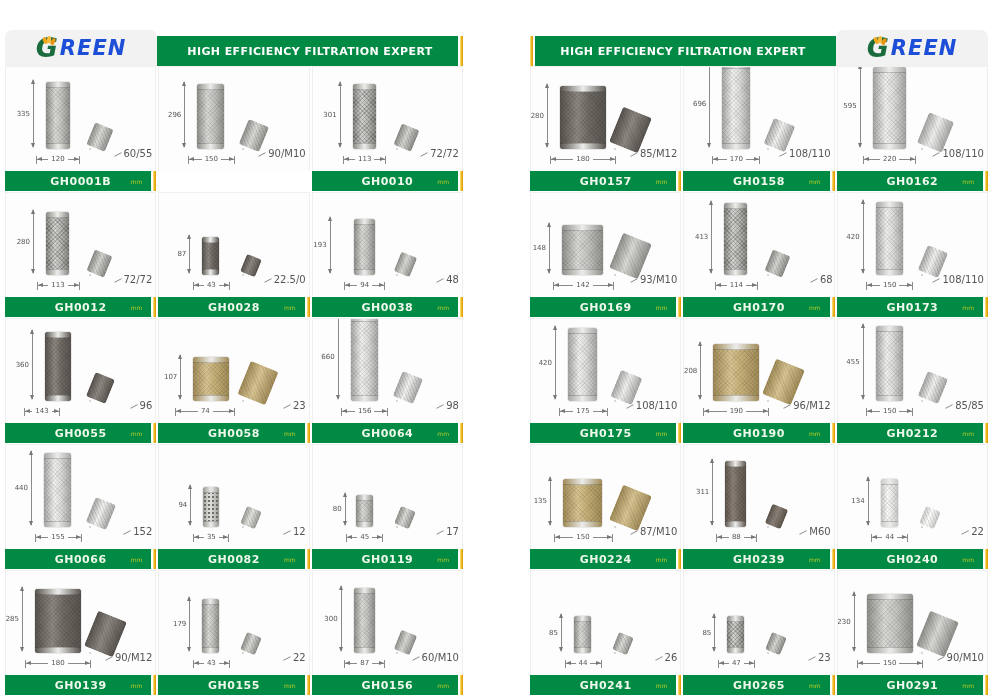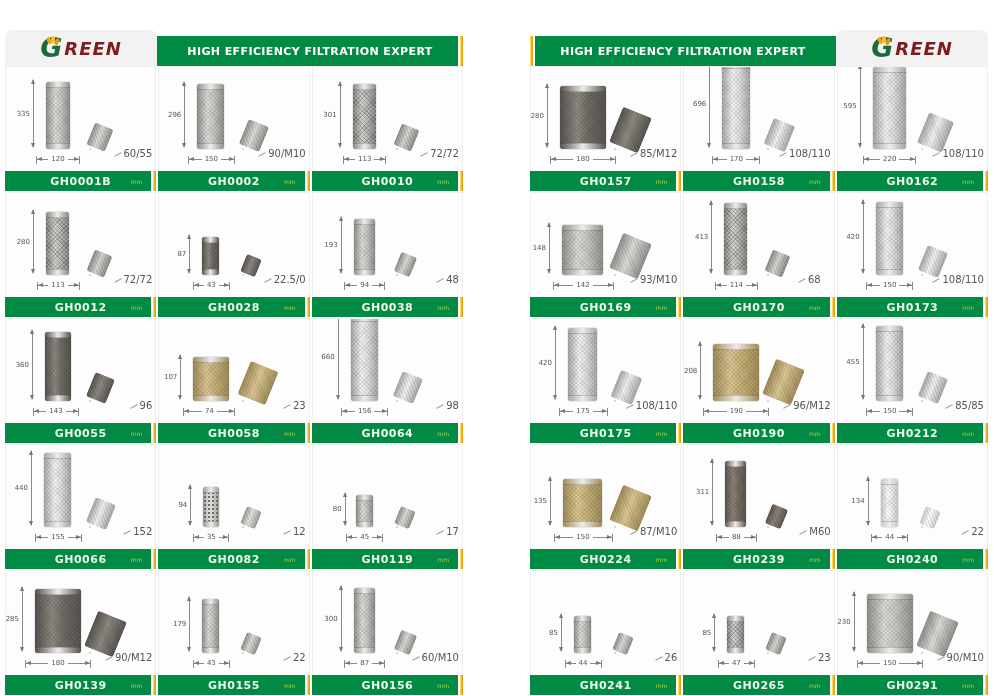--- a/index.html
+++ b/index.html
@@ -13,21 +13,21 @@
   .hdr { display:flex; height:36px; }
   .logo-cell { width:152px; background:#f2f2f2; border-radius:7px 7px 0 0;
                display:flex; align-items:center; justify-content:center; gap:2px; }
   .logo-g { position:relative; display:inline-block; color:#1a6b3e;
             font-size:27px; font-weight:bold; font-style:italic; line-height:24px; }
   .leaf { position:absolute; width:4px; height:7px; background:#f2a71b;
           border-radius:60% 60% 0 60%; }
   .l1 { top:1px; left:7px; transform:rotate(-18deg); }
   .l2 { top:0; left:11px; transform:rotate(8deg); background:#f6bc3a; }
   .l3 { top:2px; left:15px; transform:rotate(30deg); background:#e89510; }
-  .logo-txt { color:#7f1d1d; font-size:18px; font-weight:bold; font-style:italic;
+  .logo-txt { color:#1d4ed8; font-size:21px; font-weight:bold; font-style:italic;
               letter-spacing:1px; }
   .banner { flex:1; margin-top:6px; background:#008a43; position:relative;
             display:flex; align-items:center; justify-content:center; }
   .banner span.btxt { color:#fff; font-size:11px; font-weight:bold; letter-spacing:.4px; }
   .gold { position:absolute; top:0; bottom:0; width:5px;
           background:linear-gradient(90deg,#fbe58a,#eeb21c 55%,#d99a00); }
   .g-r { right:0; border-left:2px solid #fff; }
   .g-l { left:0; border-right:2px solid #fff; }
 
   
@@ -150,25 +150,20 @@
             <div class="side tone-gray" style="left:84px;--fs:28px;"><span class="body"></span><span class="face face-disc"></span></div>
             <div class="dim-h" style="left:28.5px;width:47px;">
               <i class="tick"></i>
               <i class="seg sl"></i>
               <span class="num">150</span>
               <i class="seg sr"></i>
               <i class="tick"></i>
             </div>
             <div class="dim-d" style="right:3px;bottom:12px;">90/M10</div>
           </div>
-          <div class="bar">
-            <span class="code">GH0002</span>
-            <span class="unit">mm</span>
-            <span class="gold g-r"></span>
-          </div>
         </div>
         <div class="cell">
           <div class="photo">
             <div class="dim-v" style="left:27px;height:65px;">
               <span class="num">301</span>
             </div>
             <div class="cyl tone-mesh" style="left:40px;bottom:22px;width:23px;height:65px;"></div>
             <div class="side tone-mesh" style="left:84px;--fs:24px;"><span class="body"></span><span class="face face-hole"></span></div>
             <div class="dim-h" style="left:30.5px;width:43px;">
               <i class="tick"></i>
@@ -224,21 +219,21 @@
             <div class="dim-d" style="right:3px;bottom:12px;">22.5/0</div>
           </div>
           <div class="bar">
             <span class="code">GH0028</span>
             <span class="unit">mm</span>
             <span class="gold g-r"></span>
           </div>
         </div>
         <div class="cell">
           <div class="photo">
-            <div class="dim-v" style="left:28px;height:56px;">
+            <div class="dim-v" style="left:17px;height:56px;">
               <span class="num">193</span>
             </div>
             <div class="cyl tone-gray" style="left:41px;bottom:22px;width:21px;height:56px;"></div>
             <div class="side tone-gray" style="left:84px;--fs:22px;"><span class="body"></span><span class="face face-hole"></span></div>
             <div class="dim-h" style="left:31.5px;width:41px;">
               <i class="tick"></i>
               <i class="seg sl"></i>
               <span class="num">94</span>
               <i class="seg sr"></i>
               <i class="tick"></i>
@@ -251,21 +246,21 @@
             <span class="gold g-r"></span>
           </div>
         </div>
         <div class="cell">
           <div class="photo">
             <div class="dim-v" style="left:26px;height:69px;">
               <span class="num">360</span>
             </div>
             <div class="cyl tone-dark" style="left:39px;bottom:22px;width:26px;height:69px;"></div>
             <div class="side tone-dark" style="left:84px;--fs:27px;"><span class="body"></span><span class="face face-hole"></span></div>
-            <div class="dim-h" style="left:27px;width:46px;">
+            <div class="dim-h" style="left:18px;width:36px;">
               <i class="tick"></i>
               <i class="seg sl"></i>
               <span class="num">143</span>
               <i class="seg sr"></i>
               <i class="tick"></i>
             </div>
             <div class="dim-d" style="right:3px;bottom:12px;">96</div>
           </div>
           <div class="bar">
             <span class="code">GH0055</span>
@@ -273,21 +268,21 @@
             <span class="gold g-r"></span>
           </div>
         </div>
         <div class="cell">
           <div class="photo">
             <div class="dim-v" style="left:21px;height:44px;">
               <span class="num">107</span>
             </div>
             <div class="cyl tone-tan" style="left:34px;bottom:22px;width:36px;height:44px;"></div>
             <div class="side tone-tan" style="left:84px;--fs:38px;"><span class="body"></span><span class="face face-disc"></span></div>
-            <div class="dim-h" style="left:24px;width:52px;text-align:right;">
+            <div class="dim-h" style="left:16px;width:60px;text-align:right;">
               <i class="tick"></i>
               <i class="seg sl"></i>
               <span class="num">74</span>
               <i class="seg sr"></i>
               <i class="tick"></i>
             </div>
             <div class="dim-d" style="right:3px;bottom:12px;">23</div>
           </div>
           <div class="bar">
             <span class="code">GH0058</span>
@@ -559,21 +554,21 @@
             </div>
             <div class="cyl tone-mesh" style="left:40px;bottom:22px;width:23px;height:72px;"></div>
             <div class="side tone-mesh" style="left:84px;--fs:24px;"><span class="body"></span><span class="face face-hole"></span></div>
             <div class="dim-h" style="left:30.5px;width:43px;">
               <i class="tick"></i>
               <i class="seg sl"></i>
               <span class="num">114</span>
               <i class="seg sr"></i>
               <i class="tick"></i>
             </div>
-            <div class="dim-d" style="right:13px;bottom:12px;text-align:center;">68</div>
+            <div class="dim-d" style="right:1px;bottom:12px;text-align:center;">68</div>
           </div>
           <div class="bar">
             <span class="code">GH0170</span>
             <span class="unit">mm</span>
             <span class="gold g-r"></span>
           </div>
         </div>
         <div class="cell">
           <div class="photo">
             <div class="dim-v" style="left:25px;height:73px;">

